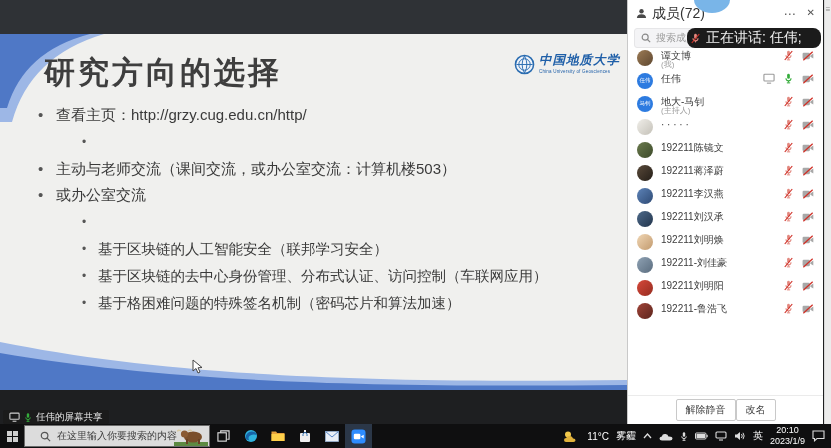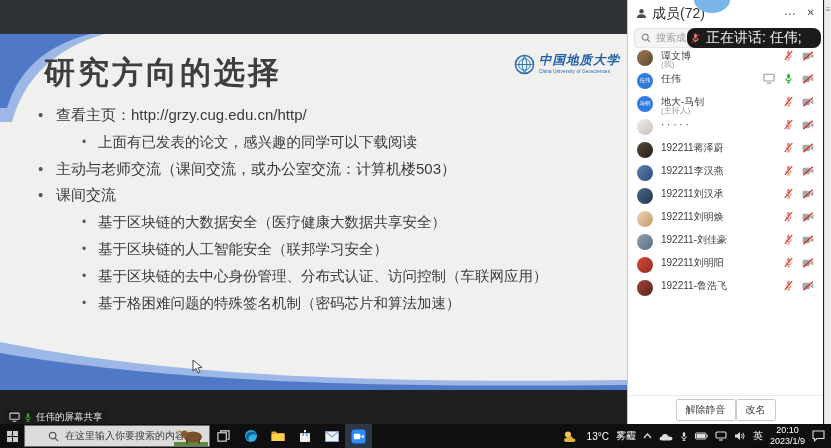--- a/index.html
+++ b/index.html
@@ -47,21 +47,21 @@
   .p-footer button { font-family:inherit; background:#fff; border:1px solid #c9c9c9; border-radius:2px; font-size:10px; color:#3c3c3c; padding:3px 9px; }
 
   #right-strip { position:absolute; left:824px; top:0; width:7px; height:424px; background:#ececec; border-left:1px solid #d8d8d8; }
   #right-strip .handle { display:block; text-align:center; color:#888; font-size:8px; margin-top:5px; }
 
   
   #taskbar { position:absolute; left:0; top:424px; width:831px; height:24px; background:#0f0f10; display:flex; align-items:center; }
   #start-btn { width:24px; height:24px; display:flex; align-items:center; justify-content:center; }
   .win-logo { display:grid; grid-template-columns:5px 5px; grid-template-rows:5px 5px; gap:1px; }
   .win-logo i { background:#cfcfcf; }
-  #tb-search { width:186px; height:22px; background:#dcdcdc; border:1px solid #6a6a6a; display:flex; align-items:center; gap:6px; padding:0 23px; color:#3c3c3c; font-size:10px; position:relative; white-space:nowrap; overflow:hidden; }
+  #tb-search { width:186px; height:22px; background:#dcdcdc; border:1px solid #6a6a6a; display:flex; align-items:center; gap:6px; padding:0 15px; color:#3c3c3c; font-size:10px; position:relative; white-space:nowrap; overflow:hidden; }
   .tb-icon { width:27px; height:24px; display:flex; align-items:center; justify-content:center; }
   .tb-icon.active { background:rgba(120,160,220,.28); }
   #tb-right { margin-left:auto; display:flex; align-items:center; gap:7px; padding-right:6px; color:#fff; font-size:10px; }
   #tb-right .txt { white-space:nowrap; }
   #clock { text-align:center; font-size:9px; line-height:1.25; }
 </style>
 </head>
 <body>
 
 <div id="screen">
@@ -90,36 +90,34 @@
     </div>
 
     <div id="slide-bullets">
   <div class="bullet l1">
     <span class="dot">•</span>
     <span class="btext">查看主页：http://grzy.cug.edu.cn/http/</span>
   </div>
 
   <div class="bullet l2">
     <span class="dot">•</span>
-    <span class="btext">上面有已发表的论文，感兴趣的同学可以下载阅读</span>
   </div>
 
   <div class="bullet l1">
     <span class="dot">•</span>
     <span class="btext">主动与老师交流（课间交流，或办公室交流：计算机楼503）</span>
   </div>
 
   <div class="bullet l1">
     <span class="dot">•</span>
-    <span class="btext">课间交流</span>
+    <span class="btext">或办公室交流</span>
   </div>
 
   <div class="bullet l2">
     <span class="dot">•</span>
-    <span class="btext">基于区块链的大数据安全（医疗健康大数据共享安全）</span>
   </div>
 
   <div class="bullet l2">
     <span class="dot">•</span>
     <span class="btext">基于区块链的人工智能安全（联邦学习安全）</span>
   </div>
 
   <div class="bullet l2">
     <span class="dot">•</span>
     <span class="btext">基于区块链的去中心身份管理、分布式认证、访问控制（车联网应用）</span>
@@ -275,20 +273,41 @@
             <svg width="12" height="10" viewBox="0 0 14 12">
               <rect x="0.5" y="2.2" width="8.8" height="7.6" rx="1.4" fill="#a8a8a8"></rect>
               <path d="M9.8 5.4 13.4 3 v6 L9.8 6.8 Z" fill="#a8a8a8"></path>
               <line x1="1.4" y1="11" x2="12.6" y2="1" stroke="#cf2f26" stroke-width="1.5"></line>
             </svg>
           </span>
   </div>
 
 
 
+  <div class="mrow">
+    <span class="avatar" style="background: linear-gradient(135deg, rgb(107, 122, 78), rgb(60, 74, 42));"></span>
+    <span class="mname">
+      <span class="n">192211陈镜文</span>
+      
+    </span>
+    <span class="micons">
+            <svg width="9" height="11" viewBox="0 0 12 14">
+              <rect x="4.2" y="0.8" width="3.6" height="6.6" rx="1.8" fill="#e2887f"></rect>
+              <path d="M2.6 6.8a3.4 3.4 0 0 0 6.8 0" fill="none" stroke="#e2887f" stroke-width="1.4"></path>
+              <line x1="6" y1="10.4" x2="6" y2="12.2" stroke="#e2887f" stroke-width="1.4"></line>
+              <line x1="3.8" y1="12.8" x2="8.2" y2="12.8" stroke="#e2887f" stroke-width="1.4"></line>
+              <line x1="1" y1="13" x2="11" y2="1" stroke="#cf2f26" stroke-width="1.5"></line>
+            </svg>
+            <svg width="12" height="10" viewBox="0 0 14 12">
+              <rect x="0.5" y="2.2" width="8.8" height="7.6" rx="1.4" fill="#a8a8a8"></rect>
+              <path d="M9.8 5.4 13.4 3 v6 L9.8 6.8 Z" fill="#a8a8a8"></path>
+              <line x1="1.4" y1="11" x2="12.6" y2="1" stroke="#cf2f26" stroke-width="1.5"></line>
+            </svg>
+          </span>
+  </div>
 
   <div class="mrow">
     <span class="avatar" style="background: linear-gradient(135deg, rgb(90, 74, 58), rgb(36, 30, 24));"></span>
     <span class="mname">
       <span class="n">192211蒋泽蔚</span>
       
     </span>
     <span class="micons">
             <svg width="9" height="11" viewBox="0 0 12 14">
               <rect x="4.2" y="0.8" width="3.6" height="6.6" rx="1.8" fill="#e2887f"></rect>
@@ -512,21 +531,21 @@
           <rect x="3" y="5" width="7" height="6" rx="1.4" fill="#fff"></rect>
           <path d="M10.5 8 L13.5 6 V10 Z" fill="#fff"></path>
         </svg>
     </div>
 
     <div id="tb-right">
       <svg width="17" height="13" viewBox="0 0 17 13">
           <circle cx="5" cy="4.5" r="3" fill="#f2c94c"></circle>
           <path d="M3 12 Q1 12 1 10 Q1 8 3.2 8 Q4 5.5 7 6 Q9.5 6.3 10 8.4 Q12.5 8.2 12.5 10.2 Q12.5 12 10.5 12 Z" fill="#e2b33c"></path>
         </svg>
-      <span class="txt">13°C</span>
+      <span class="txt">11°C</span>
       <span class="txt">雾霾</span>
       <svg width="9" height="6" viewBox="0 0 9 6">
           <polyline points="1,5 4.5,1 8,5" fill="none" stroke="#ddd" stroke-width="1.3"></polyline>
         </svg>
       <svg width="14" height="9" viewBox="0 0 14 9">
           <path d="M3 8.5 Q0.5 8.5 0.5 6.5 Q0.5 4.6 2.8 4.4 Q3.5 1.5 6.6 2 Q9 2.4 9.4 4.6 Q13.5 4.4 13.5 6.6 Q13.5 8.5 11 8.5 Z" fill="#ddd"></path>
         </svg>
       <svg width="8" height="11" viewBox="0 0 12 14">
           <rect x="4.2" y="0.8" width="3.6" height="6.6" rx="1.8" fill="#ddd"></rect>
           <path d="M2.6 6.8a3.4 3.4 0 0 0 6.8 0" fill="none" stroke="#ddd" stroke-width="1.4"></path>

